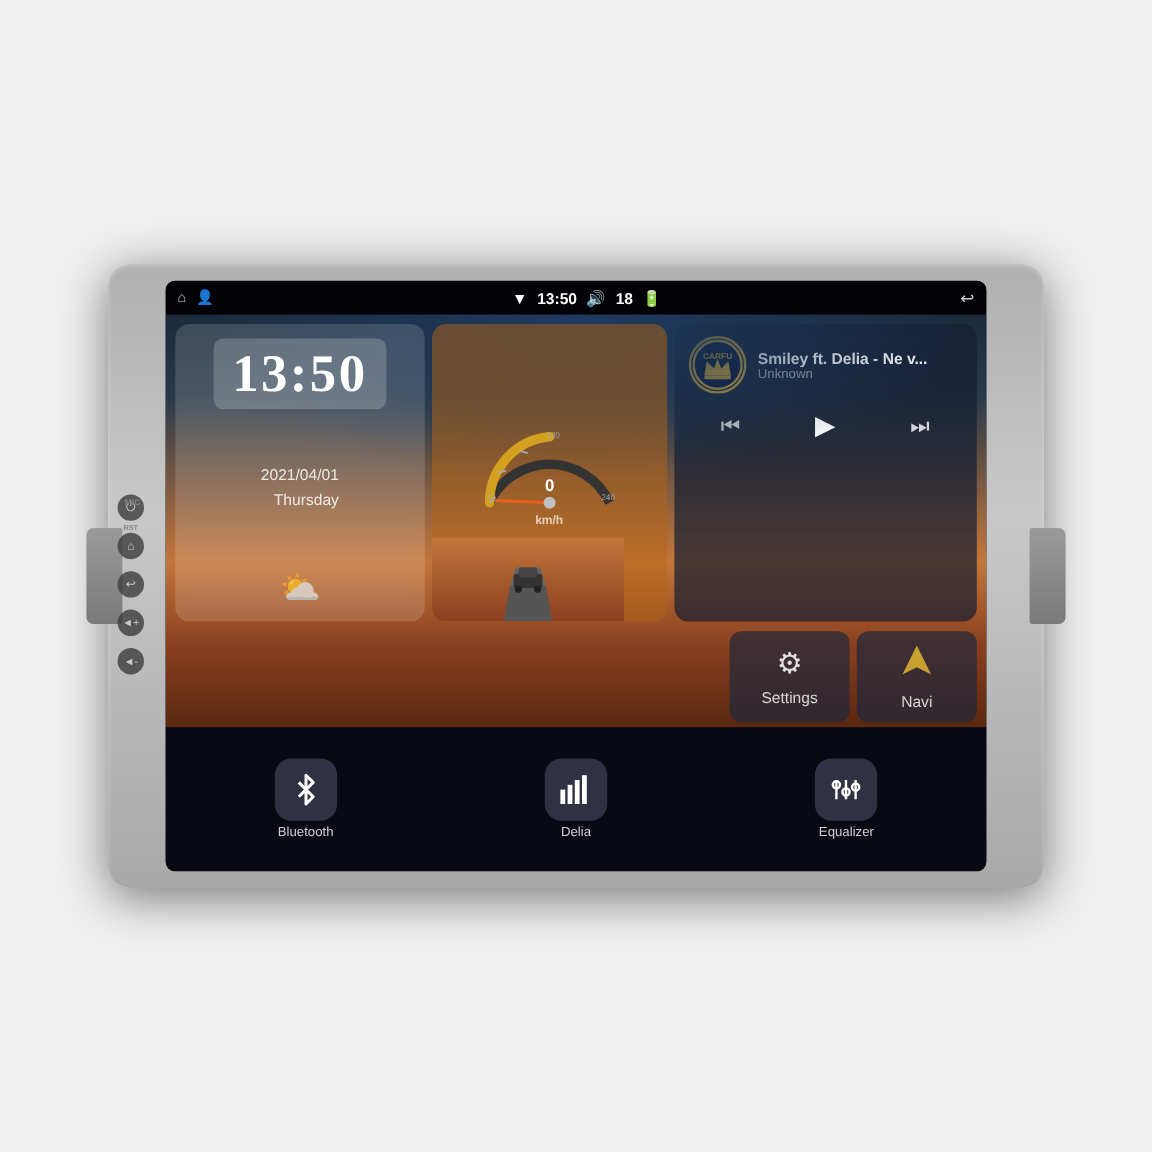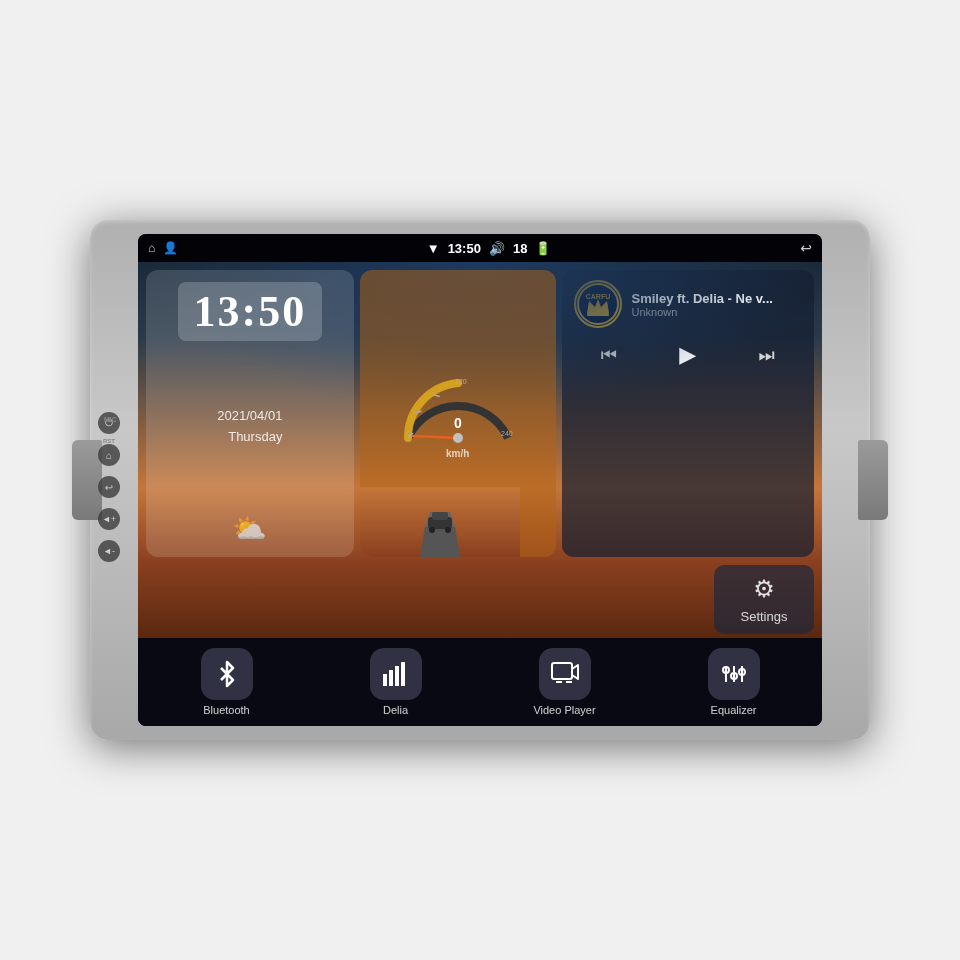--- a/index.html
+++ b/index.html
@@ -309,21 +309,21 @@
       color: rgba(255,255,255,0.85);
     }
     .widget-label {
       color: rgba(255,255,255,0.8);
       font-size: 13px;
     }
 
     
     .app-bar {
       background: rgba(10,10,20,0.95);
-      padding: 4px 4px;
+      padding: 20px 4px;
       display: flex;
       justify-content: space-around;
       align-items: center;
       flex-shrink: 0;
     }
     .app-item {
       display: flex;
       flex-direction: column;
       align-items: center;
       gap: 4px;
@@ -491,20 +491,29 @@
           </div>
         </div>
 
       </div>
 
       <div class="settings-row">
         <div class="settings-widget">
           <div class="widget-icon">⚙</div>
           <div class="widget-label">Settings</div>
         </div>
+        <div class="navi-widget">
+          <div class="widget-icon">
+            
+            <svg width="28" height="28" viewBox="0 0 28 28">
+              <polygon points="14,2 26,26 14,20 2,26" fill="#c8a030"></polygon>
+            </svg>
+          </div>
+          <div class="widget-label">Navi</div>
+        </div>
       </div>
 
     </div>
 
     <div class="app-bar">
 
       <div class="app-item">
         <div class="app-icon-box">
           <svg width="28" height="28" viewBox="0 0 28 28">
             <polyline points="8,8 20,20 14,26 14,2 20,8 8,20" fill="none" stroke="#fff" stroke-width="2.5" stroke-linejoin="round"></polyline>
@@ -519,31 +528,20 @@
             <rect x="2" y="14" width="4" height="12" fill="#fff"></rect>
             <rect x="8" y="10" width="4" height="16" fill="#fff"></rect>
             <rect x="14" y="6" width="4" height="20" fill="#fff"></rect>
             <rect x="20" y="2" width="4" height="24" fill="#fff"></rect>
           </svg>
         </div>
         <span class="app-name">Delia</span>
       </div>
 
 
-      <div class="app-item">
-        <div class="app-icon-box">
-          <svg width="30" height="26" viewBox="0 0 30 26">
-            <rect x="2" y="2" width="20" height="16" rx="2" fill="none" stroke="#fff" stroke-width="2"></rect>
-            <polyline points="22,8 28,4 28,18 22,14" fill="none" stroke="#fff" stroke-width="2" stroke-linejoin="round"></polyline>
-            <line x1="6" y1="21" x2="12" y2="21" stroke="#fff" stroke-width="2"></line>
-            <line x1="16" y1="21" x2="22" y2="21" stroke="#fff" stroke-width="2"></line>
-          </svg>
-        </div>
-        <span class="app-name">Video Player</span>
-      </div>
 
       <div class="app-item">
         <div class="app-icon-box">
           <svg width="28" height="28" viewBox="0 0 28 28">
             <line x1="6" y1="6" x2="6" y2="22" stroke="#fff" stroke-width="2"></line>
             <circle cx="6" cy="10" r="3" fill="none" stroke="#fff" stroke-width="2"></circle>
             <line x1="14" y1="6" x2="14" y2="22" stroke="#fff" stroke-width="2"></line>
             <circle cx="14" cy="16" r="3" fill="none" stroke="#fff" stroke-width="2"></circle>
             <line x1="22" y1="6" x2="22" y2="22" stroke="#fff" stroke-width="2"></line>
             <circle cx="22" cy="12" r="3" fill="none" stroke="#fff" stroke-width="2"></circle>

